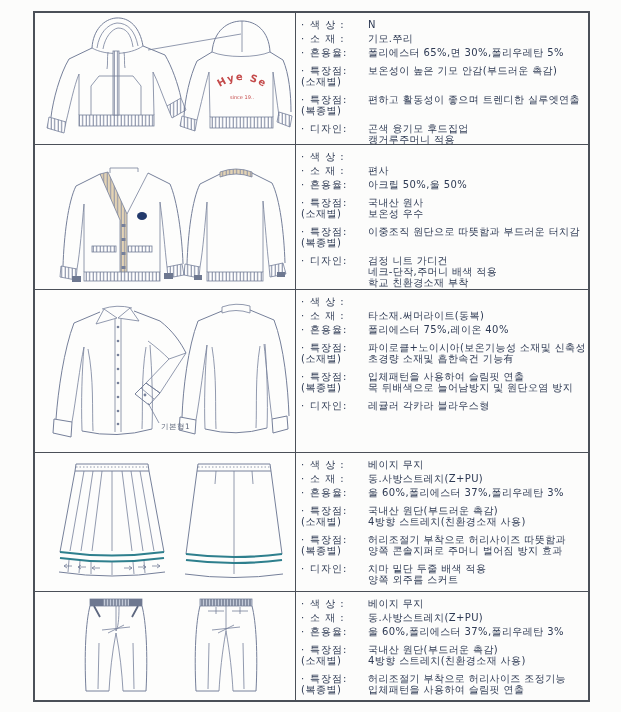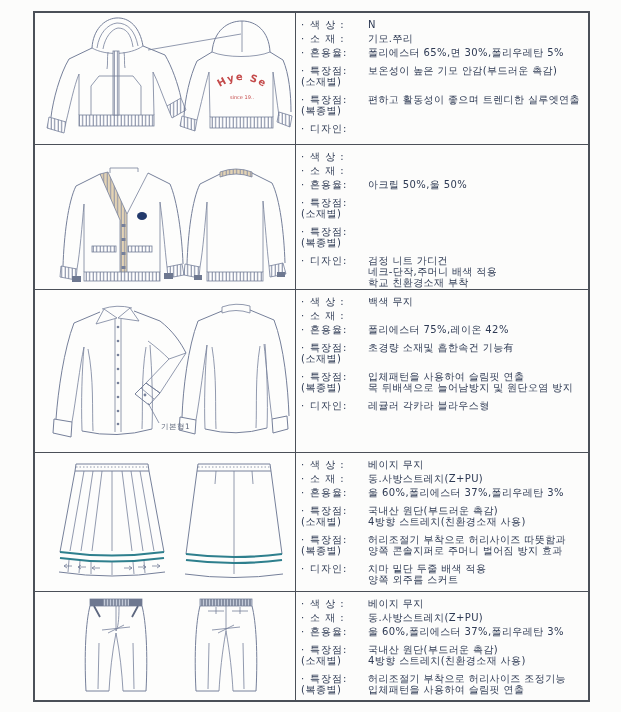--- a/index.html
+++ b/index.html
@@ -123,20 +123,24 @@
       <div class="spec g">
             <span class="blt">·</span>
             <span class="lbl"><span>특장점:</span><span class="sub">(복종별)</span></span>
             <div class="val">
               <div>편하고 활동성이 좋으며 트렌디한 실루엣연출</div>
             </div>
           </div>
       <div class="spec g">
             <span class="blt">·</span>
             <span class="lbl">디자인:</span>
+            <div class="val">
+              <div>곤색 융기모 후드집업</div>
+              <div>캥거루주머니 적용</div>
+            </div>
           </div>
     </div>
   </div>
 
   <div class="row">
     <div class="cell-draw">
       <svg width="259" height="143" viewBox="0 0 259 143">
         <g>
           <path class="ln2" d="M74,27 L74,22 L102,22 L102,26"></path>
           <polygon class="ribtan" points="64,28 72,26 91,68 91,130 84,130 84,74"></polygon>
@@ -173,35 +177,45 @@
       </svg>
     </div>
     <div class="cell-text">
       <div class="spec">
             <span class="blt">·</span>
             <span class="lbl">색 상 :</span>
           </div>
       <div class="spec">
             <span class="blt">·</span>
             <span class="lbl">소 재 :</span>
+            <div class="val">
+              <div>편사</div>
+            </div>
           </div>
       <div class="spec">
             <span class="blt">·</span>
             <span class="lbl">혼용율:</span>
             <div class="val">
               <div>아크릴 50%,울 50%</div>
             </div>
           </div>
       <div class="spec g">
             <span class="blt">·</span>
             <span class="lbl"><span>특장점:</span><span class="sub">(소재별)</span></span>
+            <div class="val">
+              <div>국내산 원사</div>
+              <div>보온성 우수</div>
+            </div>
           </div>
       <div class="spec g">
             <span class="blt">·</span>
             <span class="lbl"><span>특장점:</span><span class="sub">(복종별)</span></span>
+            <div class="val">
+              <div>이중조직 원단으로 따뜻함과 부드러운 터치감</div>
+            </div>
           </div>
       <div class="spec g">
             <span class="blt">·</span>
             <span class="lbl">디자인:</span>
             <div class="val">
               <div>검정 니트 가디건</div>
               <div>네크-단작,주머니 배색 적용</div>
               <div>학교 친환경소재 부착</div>
             </div>
           </div>
@@ -250,39 +264,40 @@
           <path class="ln" d="M214,19 L238,29 M238,29 C248,55 252,97 253,125"></path>
           <polygon class="ln" points="251,125 236,128 237,142 252,138" fill="#fff"></polygon>
           <path class="ln2" d="M236,128 C233,105 230,71 228,53"></path>
         </g>
       </svg>
     </div>
     <div class="cell-text">
       <div class="spec">
             <span class="blt">·</span>
             <span class="lbl">색 상 :</span>
-            <div class="val">
-              <div>백색 무지</div>
-            </div>
           </div>
       <div class="spec">
             <span class="blt">·</span>
             <span class="lbl">소 재 :</span>
+            <div class="val">
+              <div>타소재.써머라이트(동복)</div>
+            </div>
           </div>
       <div class="spec">
             <span class="blt">·</span>
             <span class="lbl">혼용율:</span>
             <div class="val">
-              <div>폴리에스터 75%,레이온 42%</div>
+              <div>폴리에스터 75%,레이온 40%</div>
             </div>
           </div>
       <div class="spec g">
             <span class="blt">·</span>
             <span class="lbl"><span>특장점:</span><span class="sub">(소재별)</span></span>
             <div class="val">
+              <div>파이로클+노이시아(보온기능성 소재및 신축성</div>
               <div>초경량 소재및 흡한속건 기능有</div>
             </div>
           </div>
       <div class="spec g">
             <span class="blt">·</span>
             <span class="lbl"><span>특장점:</span><span class="sub">(복종별)</span></span>
             <div class="val">
               <div>입체패턴을 사용하여 슬림핏 연출</div>
               <div>목 뒤배색으로 늘어남방지 및 원단오염 방지</div>
             </div>

